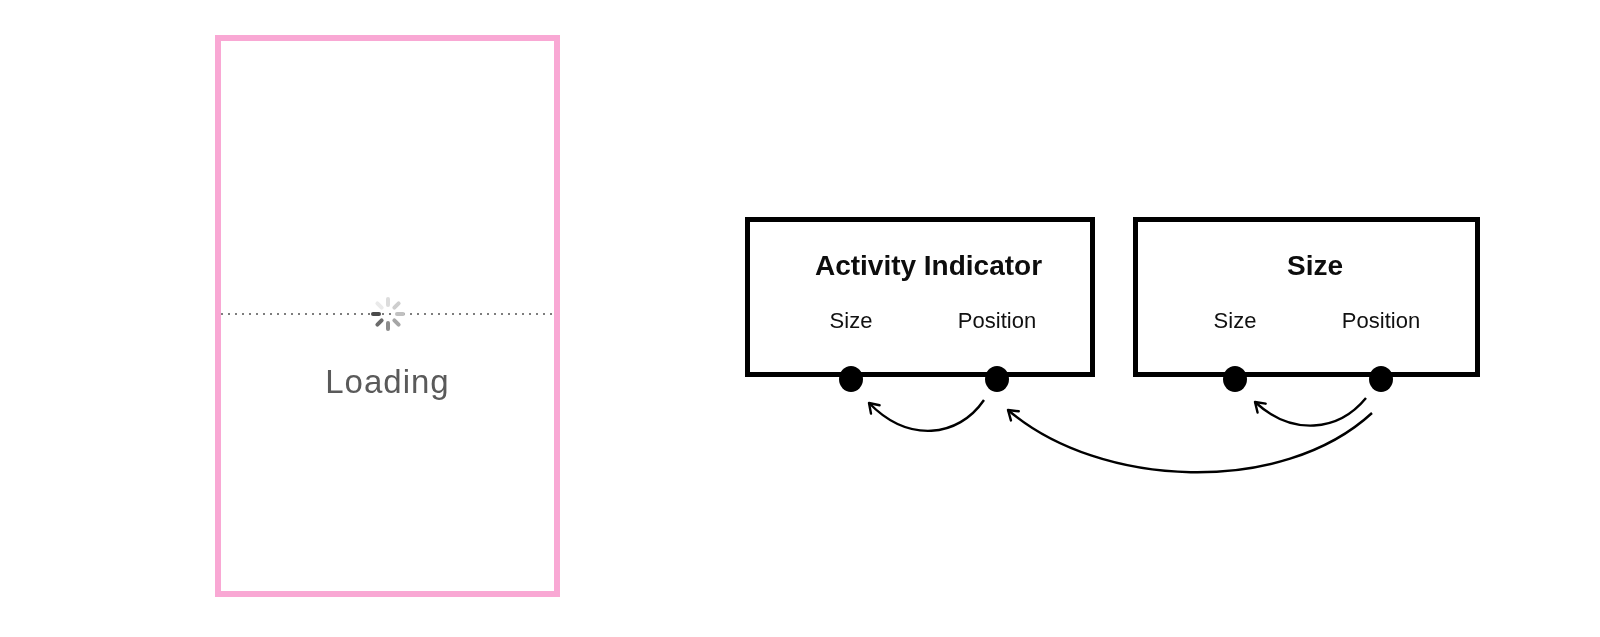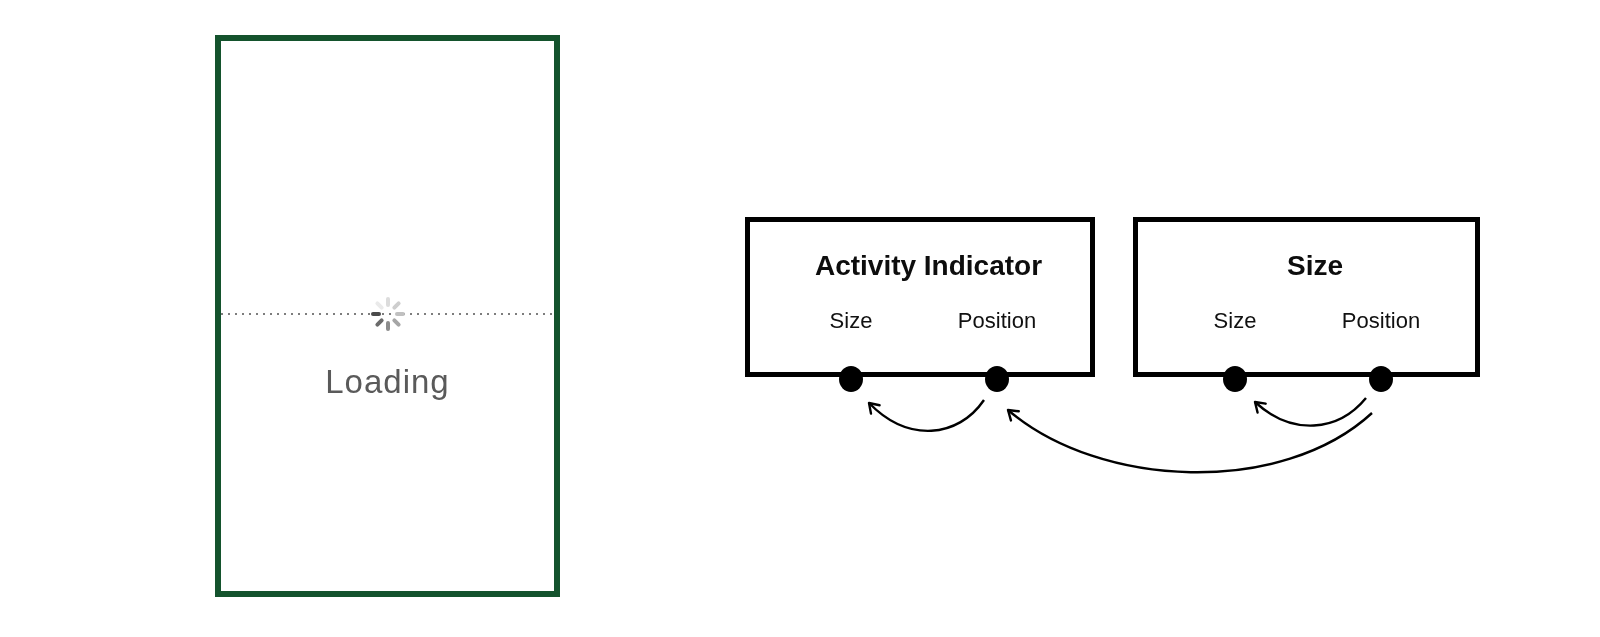--- a/index.html
+++ b/index.html
@@ -17,21 +17,21 @@
   }
 
   
   .phone-frame {
     position: absolute;
     left: 215px;
     top: 35px;
     width: 345px;
     height: 562px;
     box-sizing: border-box;
-    border: 6px solid #14532d;
+    border: 6px solid #f9a8d4;
     background: #ffffff;
   }
   .dotted-line {
     position: absolute;
     left: 0;
     right: 0;
     top: 272px;
     height: 2px;
     background: repeating-linear-gradient(to right, #7d7d7d 0 2px, transparent 2px 7px);
   }

